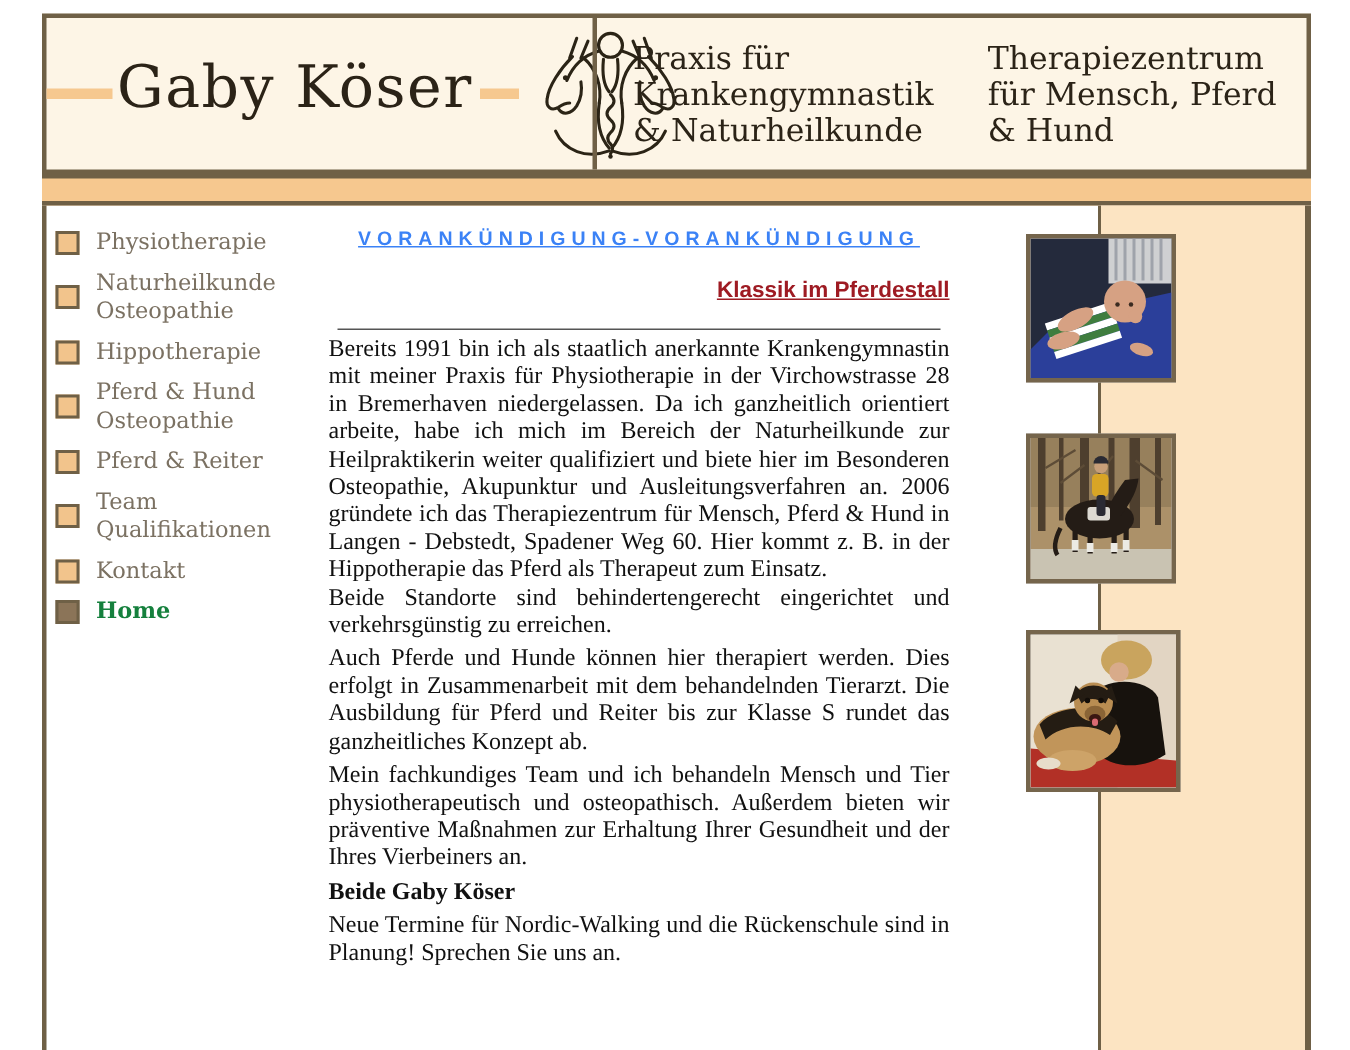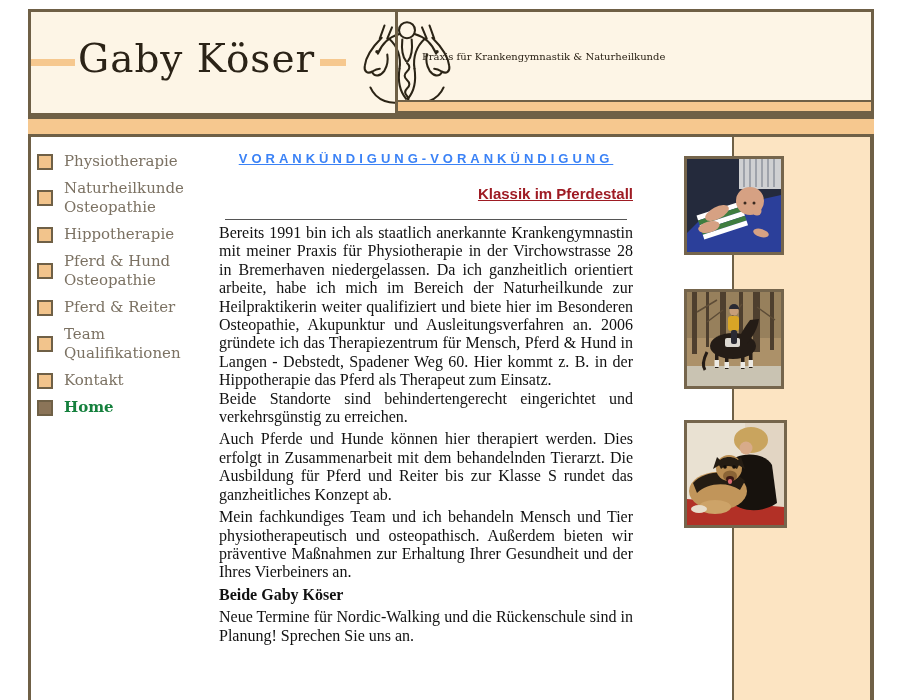--- a/index.html
+++ b/index.html
@@ -17,22 +17,22 @@
   .hleft{width:364px;display:flex;align-items:center;}
   .seg{height:7px;background:#f6c88f;flex:none;}
   .seg1{width:44px;}
   .seg2{width:26px;}
   .logo-text{
     font-family:"DejaVu Serif", serif;font-size:39px;color:#2b2317;
     letter-spacing:1px;padding:0 5px 8px 3px;white-space:nowrap;
   }
   .horse-logo{width:122px;height:94px;margin-top:2px;flex:none;}
   .hdivider{width:3px;background:#6f6046;flex:none;}
-  .hright{flex:1;display:flex;flex-direction:column;
-    font-family:"DejaVu Serif", serif;color:#2b2317;font-size:10px;}
+  .hright{flex:1;display:flex;
+    font-family:"DejaVu Serif", serif;color:#2b2317;font-size:21px;}
   .hrow{flex:1;display:flex;align-items:center;padding-left:24px;}
   .hband{height:9px;background:#f6c88f;border-top:2px solid #6f6046;border-bottom:2px solid #6f6046;}
 
   
   .orange-band{
     box-sizing:border-box;height:21px;background:#f6c88f;
     border-top:3px solid #6f6046;border-bottom:3px solid #6f6046;
   }
 
   
@@ -110,20 +110,21 @@
           <path d="M70,23 C71,33 70,41 66,46"></path>
           <path d="M65,48 q5,4.5 0,9 q-5,4.5 0,9 q5,4.5 0,9 q-4,4 0,8 q3,3 0,7"></path>
           <circle cx="65" cy="92" r="1.6" fill="#2b2416" stroke="none"></circle>
         </g>
       </svg>
     </div>
     <div class="hdivider"></div>
     <div class="hright">
       <div class="hrow">Praxis für Krankengymnastik &amp; Naturheilkunde</div>
       <div class="hband"></div>
+      <div class="hrow">Therapiezentrum für Mensch, Pferd &amp; Hund</div>
     </div>
   </div>
 
   <div class="orange-band"></div>
 
   <div class="main">
 
     <div class="right-band"></div>
 
     <nav class="sidebar">

